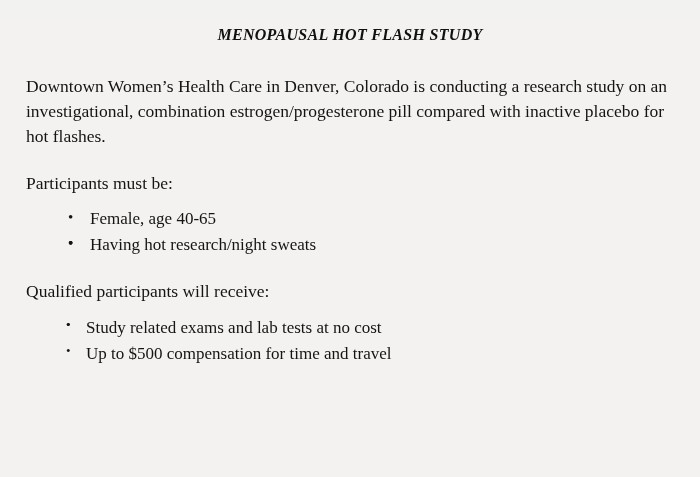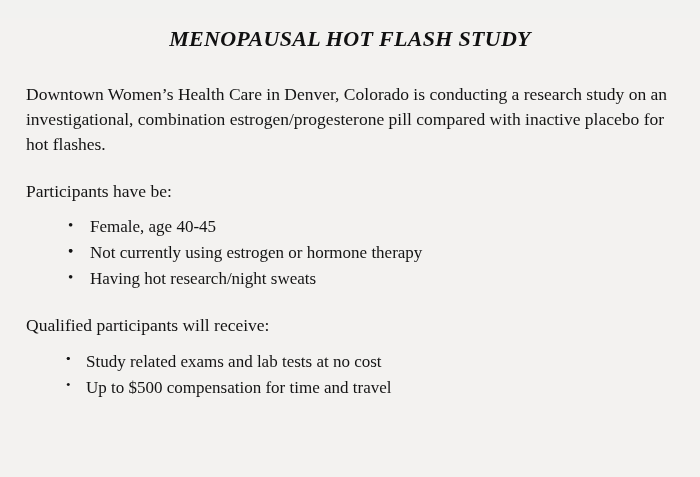--- a/index.html
+++ b/index.html
@@ -19,21 +19,21 @@
     width: 700px;
     height: 477px;
     background: #f3f2f0;
     box-sizing: border-box;
     padding: 0 26px;
   }
   .doc-title {
     text-align: center;
     font-weight: bold;
     font-style: italic;
-    font-size: 22px;
+    font-size: 16px;
     letter-spacing: 0.3px;
     margin: 18px 0 0 0;
     padding-top: 8px;
     color: #111;
   }
   .para {
     font-size: 17.5px;
     line-height: 1.42;
     margin: 26px 0 0 0;
     text-align: left;
@@ -77,26 +77,26 @@
 </style>
 </head>
 <body>
 
 <div class="page">
 
   <h1 class="doc-title">MENOPAUSAL HOT FLASH STUDY</h1>
 
   <p class="para intro">Downtown Women’s Health Care in Denver, Colorado is conducting a research study on an investigational, combination estrogen/progesterone pill compared with inactive placebo for hot flashes.</p>
 
-  <p class="lead">Participants have be:</p>
+  <p class="lead">Participants must be:</p>
 
   <ul class="bullets">
-    <li><span class="dot">•</span><span>Female, age 40-45</span></li>
+    <li><span class="dot">•</span><span>Female, age 40-65</span></li>
     <li><span class="dot">•</span></li>
-    <li><span class="dot">•</span><span>Not currently using estrogen or hormone therapy</span></li>
+    <li><span class="dot">•</span></li>
     <li><span class="dot">•</span><span>Having hot research/night sweats</span></li>
   </ul>
 
   <p class="lead">Qualified participants will receive:</p>
 
   <ul class="bullets tight">
     <li><span class="dot">•</span></li>
     <li><span class="dot">•</span><span>Study related exams and lab tests at no cost</span></li>
     <li><span class="dot">•</span><span>Up to $500 compensation for time and travel</span></li>
   </ul>

